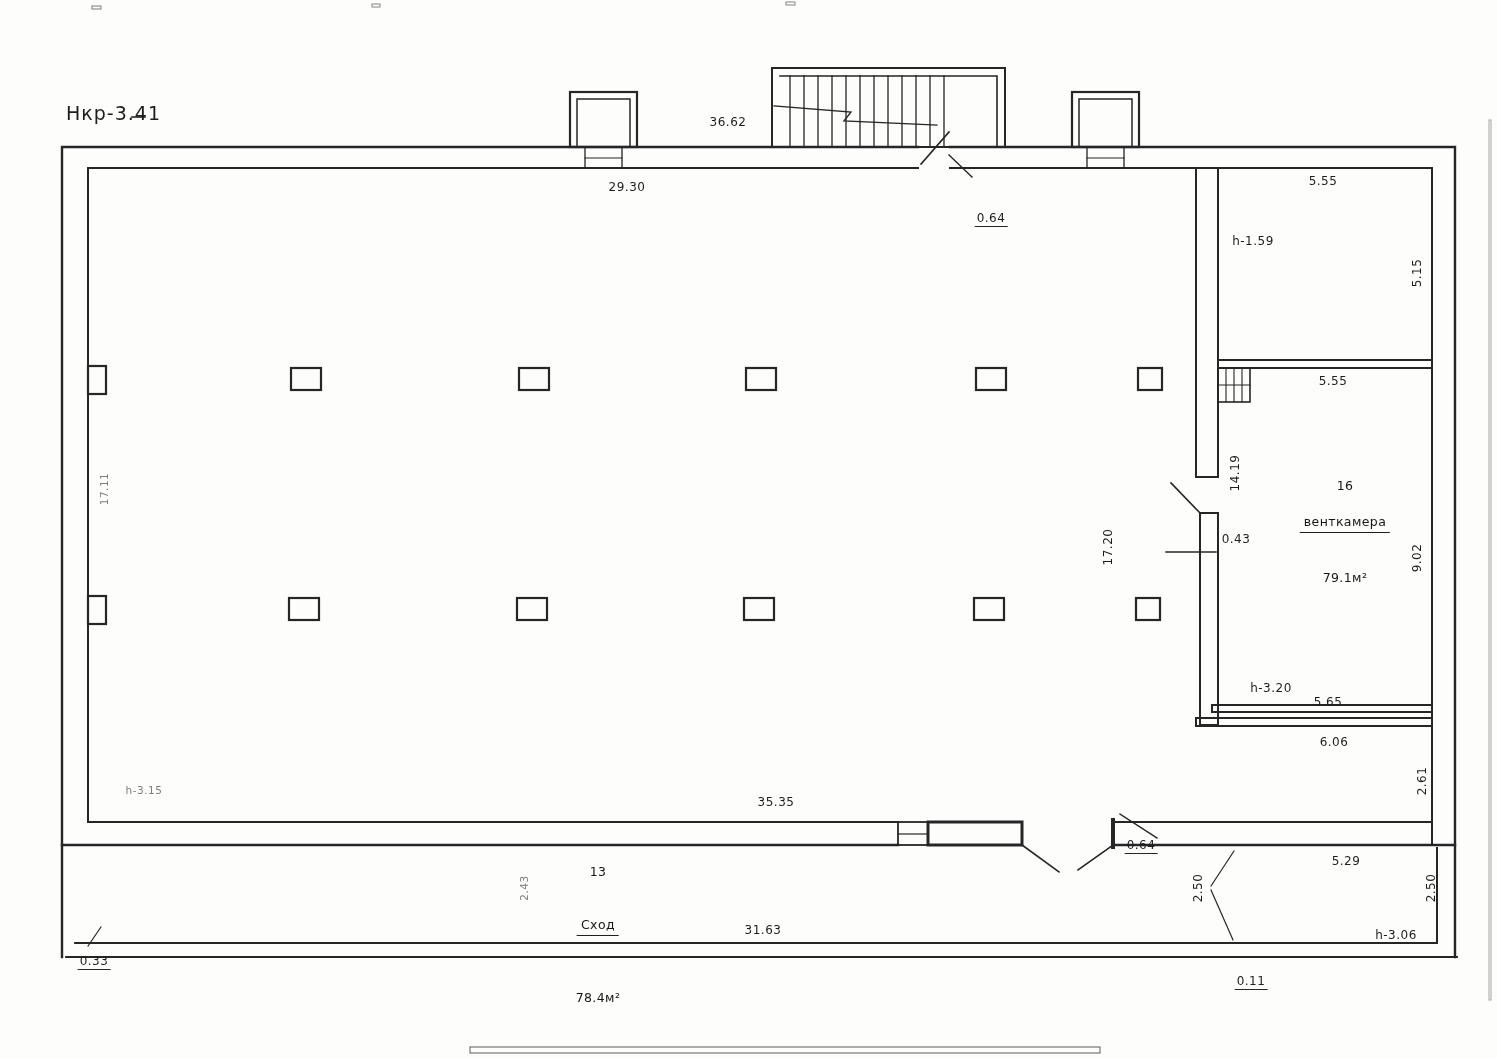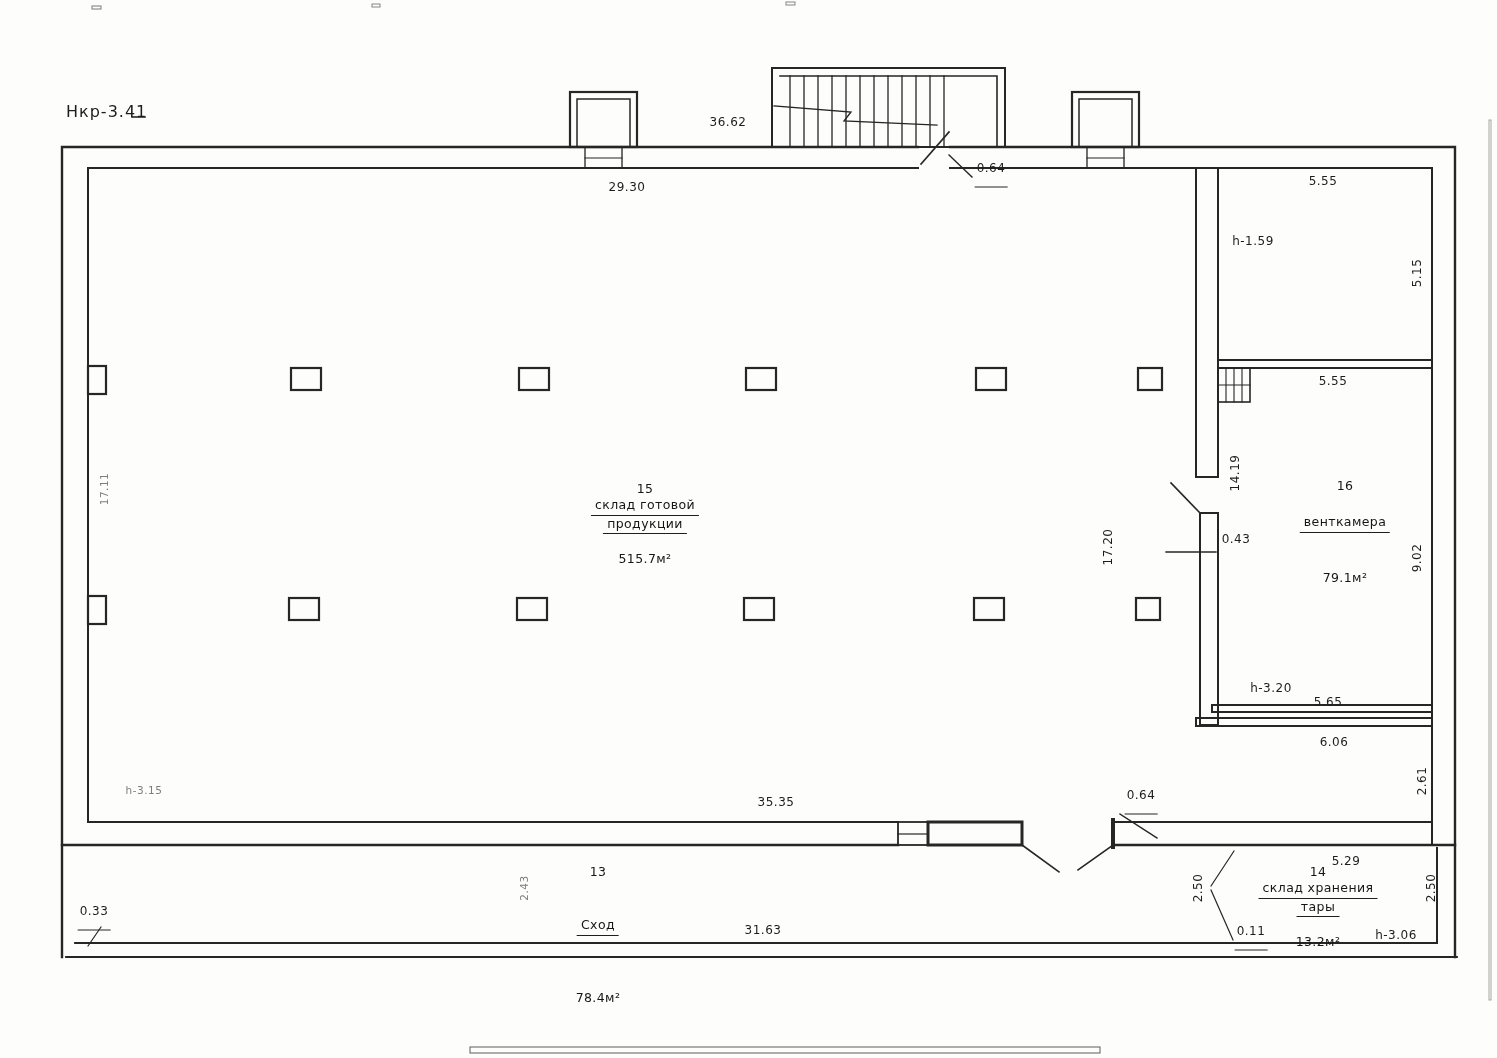--- a/index.html
+++ b/index.html
@@ -9,23 +9,23 @@
   }
   #plan-svg{position:absolute;left:0;top:0;}
   #plan-svg path,#plan-svg rect,#plan-svg line,#plan-svg polyline{
     stroke:#262626;fill:none;stroke-linecap:square;
   }
   .lbl{
     position:absolute;transform:translate(-50%,-50%);
     font-size:12px;color:#1d1d1d;white-space:nowrap;letter-spacing:.5px;
   }
   .rot{transform:translate(-50%,-50%) rotate(-90deg);}
-  .u{border-bottom:1.5px solid #262626;padding:0 2px 12px;}
+  .u{border-bottom:1.5px solid #262626;padding:0 2px 1px;margin-top:45px;}
   .faint{color:#5e5e5e;opacity:.8;font-size:10.5px;}
-  .code{transform:none;font-size:16px;letter-spacing:1px;}
+  .code{transform:none;font-size:19px;letter-spacing:1px;}
   .stamp{
     position:absolute;transform:translateX(-50%);
     display:flex;flex-direction:column;align-items:center;
     font-size:12.5px;color:#161616;line-height:1.3;letter-spacing:.4px;
     text-align:center;white-space:nowrap;
   }
   .stamp .nm{border-bottom:1.5px solid #1f1f1f;padding:0 4px 1px;}
   .stamp .ar{padding-top:17px;}
 </style>
 </head>
@@ -163,39 +163,27 @@
   <div class="lbl rot" style="left:1198px;top:888px;">2.50</div>
   <div class="lbl" style="left:1346px;top:861px;">5.29</div>
   <div class="lbl u" style="left:1251px;top:937px;">0.11</div>
   <div class="lbl" style="left:1396px;top:935px;">h-3.06</div>
   <div class="lbl rot" style="left:1431px;top:888px;">2.50</div>
 
   <div class="lbl u" style="left:94px;top:917px;">0.33</div>
   <div class="lbl rot faint" style="left:524px;top:888px;">2.43</div>
   <div class="lbl" style="left:763px;top:930px;">31.63</div>
 
-  <div class="stamp" style="left:645px;top:481px;">
-    <span>15</span>
-    <span class="nm">склад готовой</span>
-    <span class="nm">продукции</span>
-    <span class="ar">515.7м²</span>
-  </div>
 
   <div class="stamp" style="left:1345px;top:478px;gap:20px;">
     <span>16</span>
     <span class="nm">венткамера</span>
     <span class="ar">79.1м²</span>
   </div>
 
   <div class="stamp" style="left:598px;top:864px;gap:37px;">
     <span>13</span>
     <span class="nm">Сход</span>
     <span class="ar">78.4м²</span>
   </div>
 
-  <div class="stamp" style="left:1318px;top:864px;">
-    <span>14</span>
-    <span class="nm">склад хранения</span>
-    <span class="nm">тары</span>
-    <span class="ar">13.2м²</span>
-  </div>
 
 </div>
 
 </body></html>

